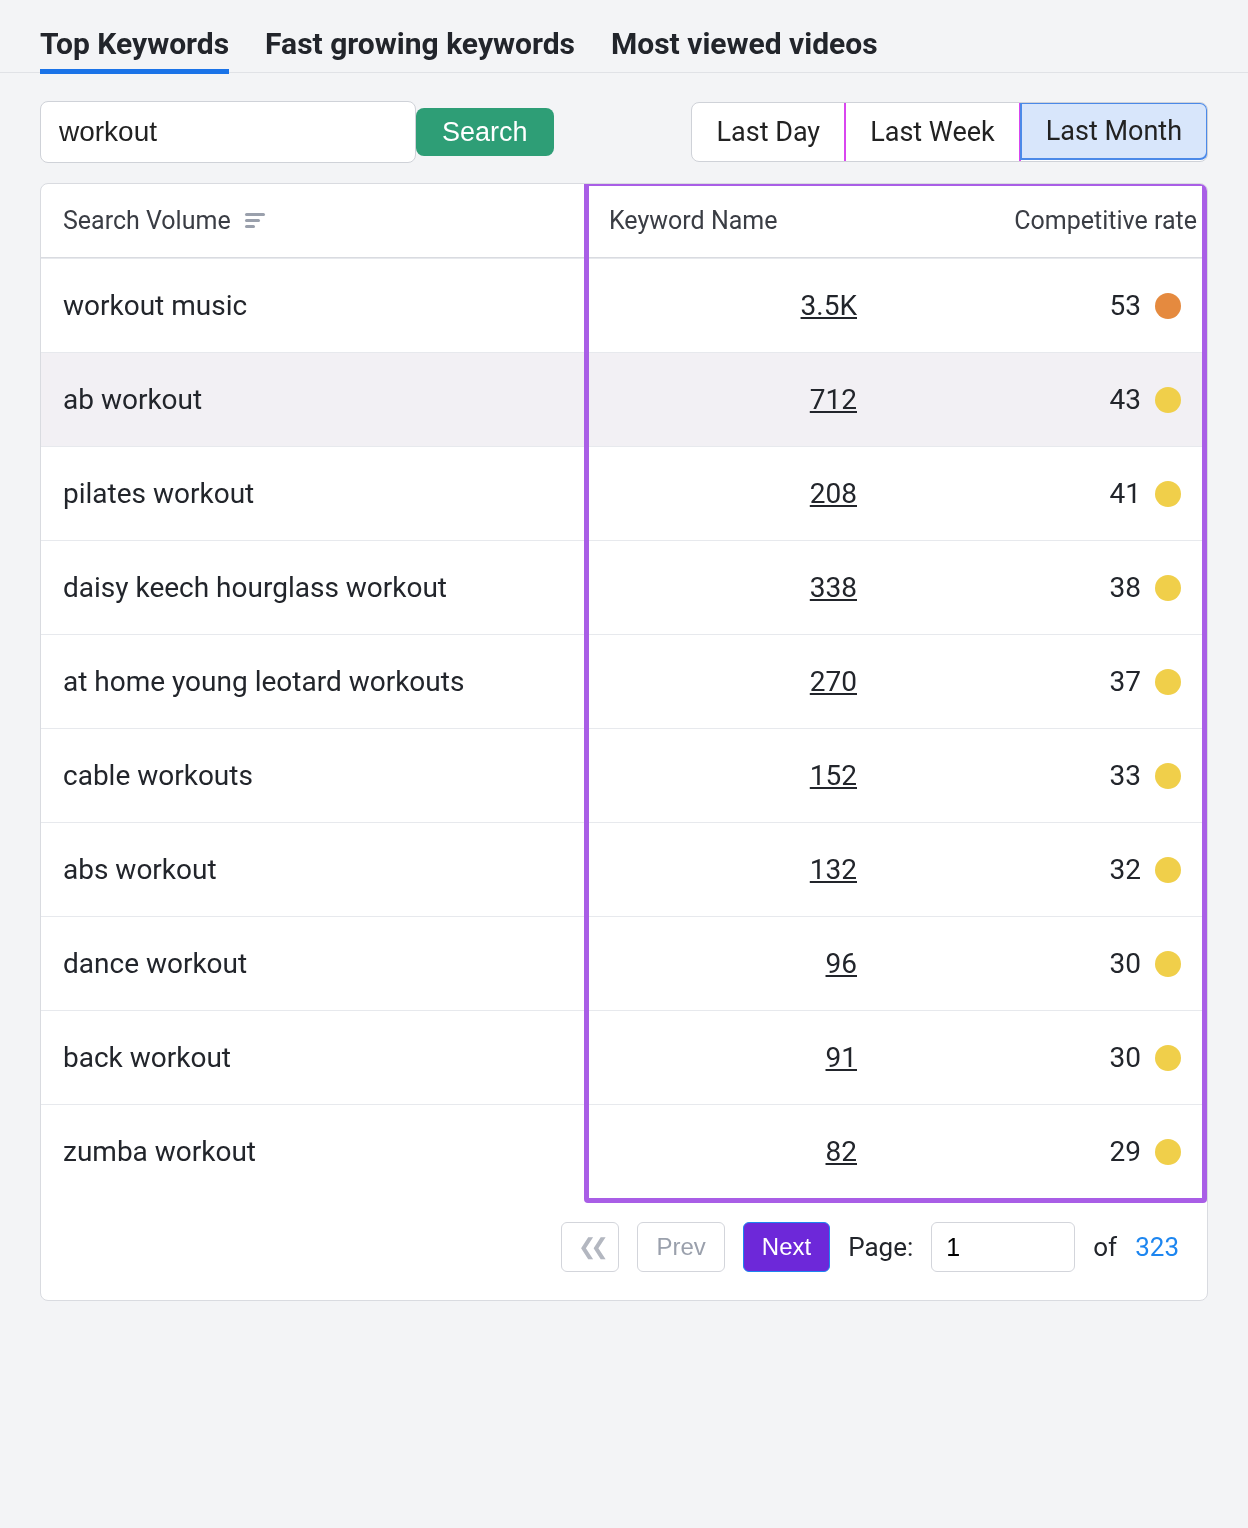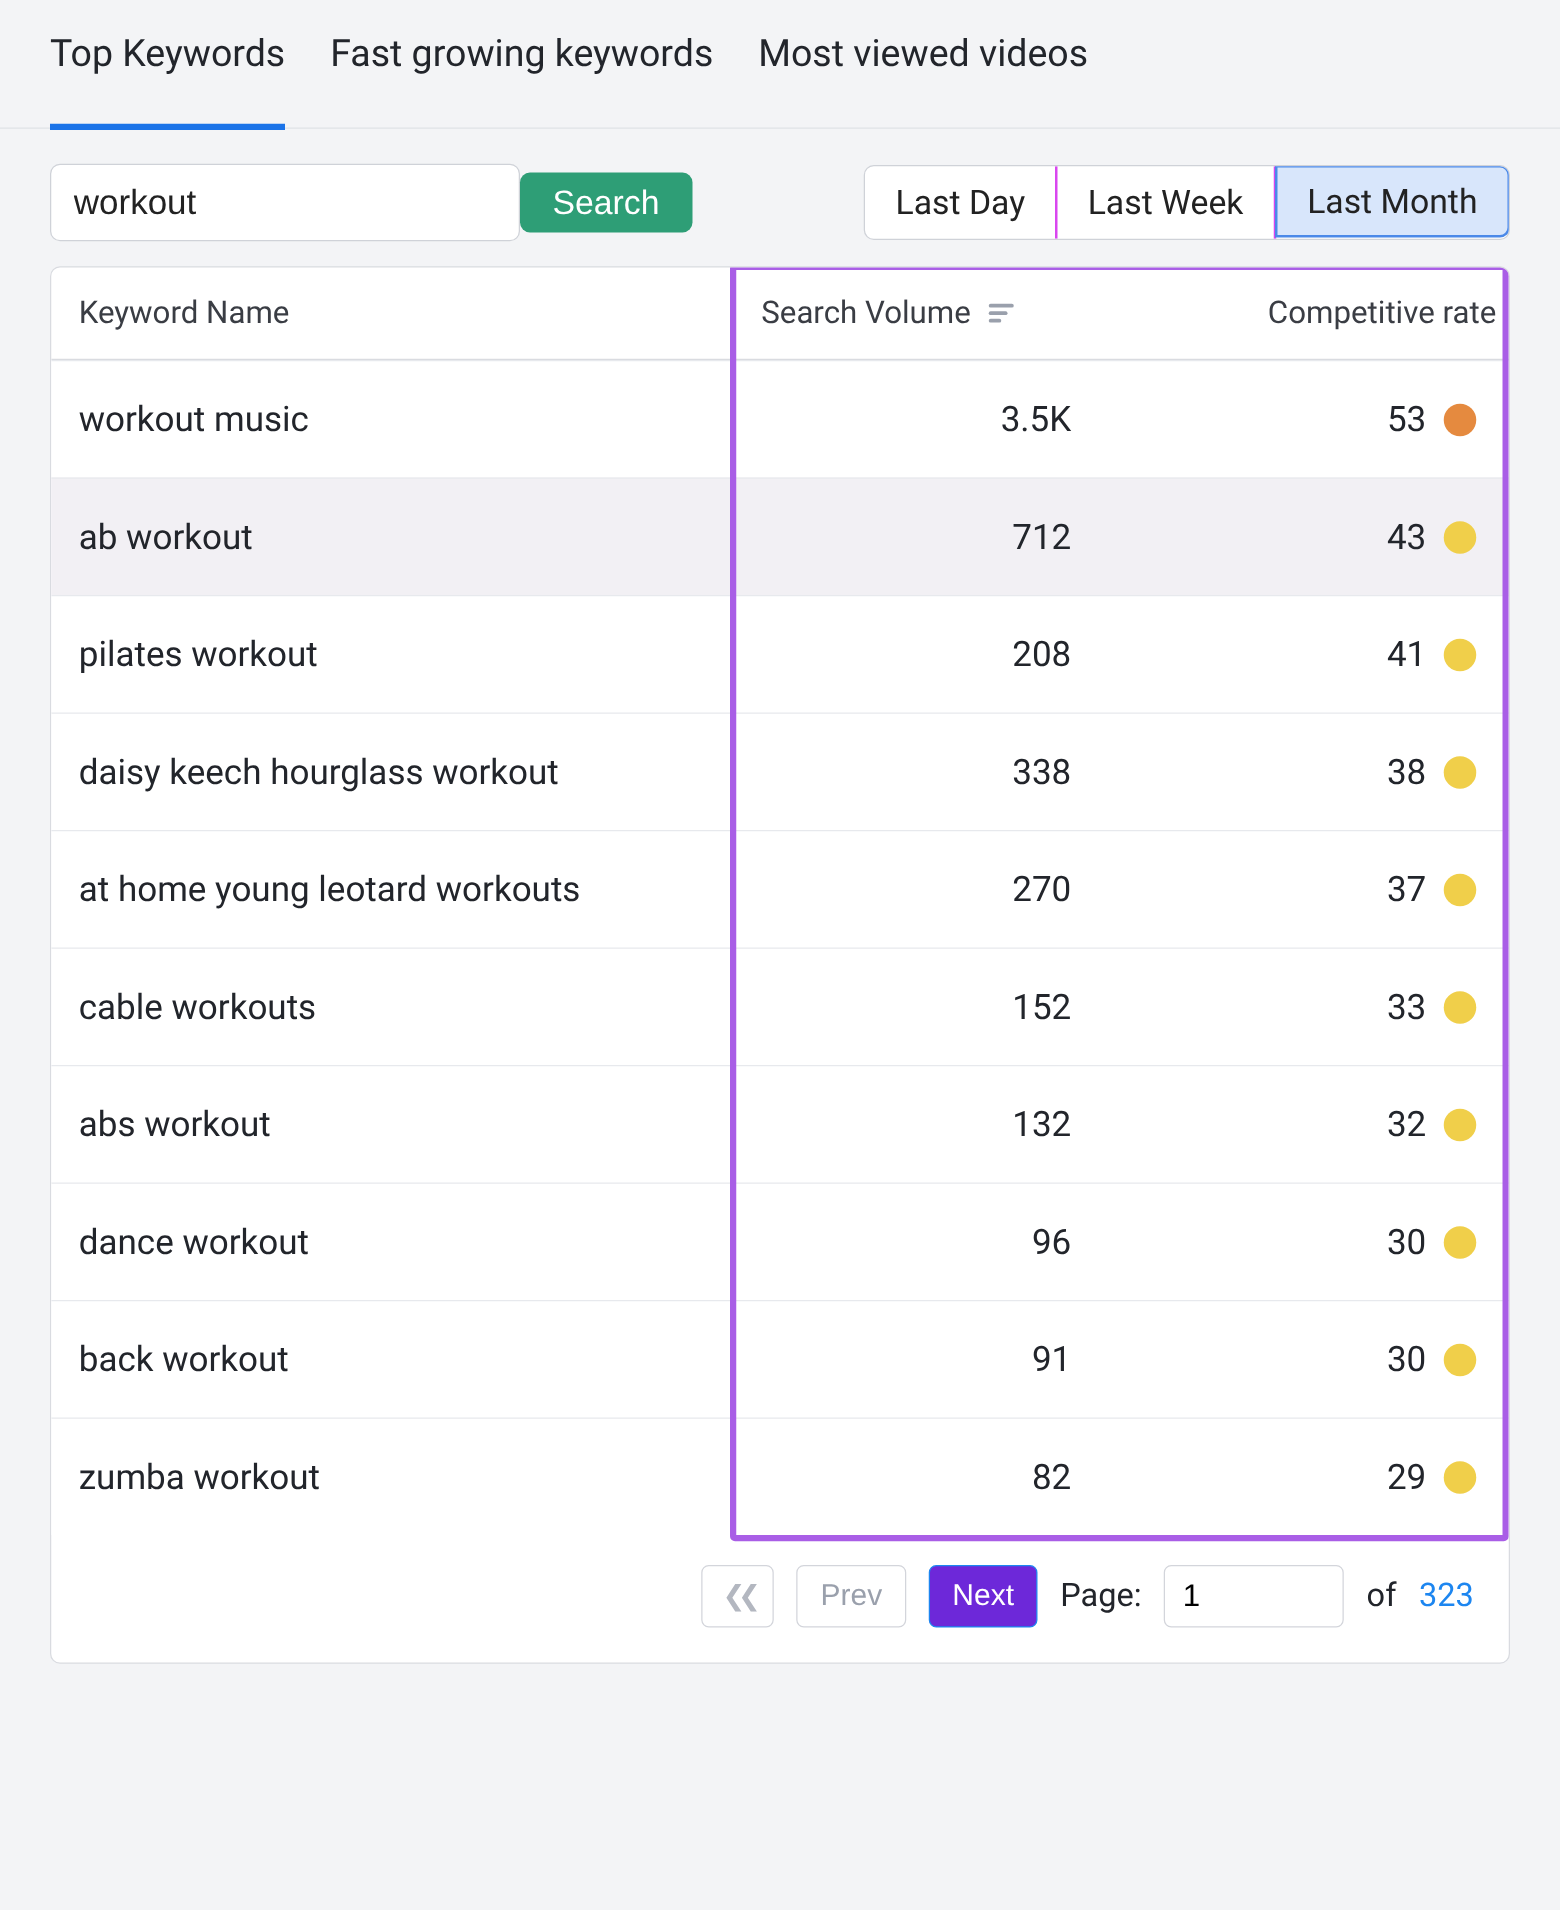--- a/index.html
+++ b/index.html
@@ -11,23 +11,23 @@
   }
   .wrapper { background: #f3f4f6; }
   .tabs {
     display: flex;
     gap: 36px;
     padding: 26px 40px 0 40px;
     border-bottom: 1px solid #e0e2e6;
   }
   .tab {
     font-size: 30px;
-    font-weight: 400;
+    font-weight: 700;
     color: #22252b;
-    padding-bottom: 38px;
+    padding-bottom: 8px;
     cursor: pointer;
     border-bottom: 5px solid transparent;
     margin-bottom: -2px;
   }
   .tab.active { border-bottom-color: #1a73e8; }
   .content-area { padding: 28px 40px 40px 40px; }
   .controls {
     display: flex;
     align-items: center;
     justify-content: space-between;
@@ -113,21 +113,21 @@
   .row {
     display: grid;
     grid-template-columns: 1fr 310px 310px;
     border-top: 1px solid #e7e9ed;
     align-items: center;
     background: #fff;
   }
   .row.alt { background: #f2f0f4; }
   .cell { padding: 30px 22px; font-size: 28px; color: #22252b; }
   .cell.keyword { font-weight: 400; }
-  .cell.volume { text-align: right; padding-right: 40px; }
+  .cell.volume { text-align: right; padding-right: 40px; text-decoration: underline; }
   .cell.rate { text-align: center; display: flex; justify-content: flex-end; align-items: center; gap: 14px; padding-right: 26px; }
   .dot { width: 26px; height: 26px; border-radius: 50%; display: inline-block; }
   .footer {
     padding: 24px 28px 28px 28px;
     display: flex;
     justify-content: flex-end;
     align-items: center;
     gap: 18px;
     font-size: 26px;
   }
@@ -175,29 +175,29 @@
       <div class="time-toggle" id="time-toggle">
           <div class="time-opt">Last Day</div>
           <div class="time-opt">Last Week</div>
           <div class="time-opt selected">Last Month</div>
         </div>
     </div>
 
     <div class="table-card" style="position:relative;">
       <div class="highlight-box" id="highlight-box" style="left: 543px; top: -3px; width: 623px; height: 1022px;"></div>
       <div class="table-header">
-        <div class="th keyword">Keyword Name</div>
         <div class="th volume">
           <span>Search Volume</span>
           <span class="sort-icon">
             <span></span>
               <span></span>
               <span></span>
           </span>
         </div>
+        <div class="th keyword">Keyword Name</div>
         <div class="th rate">Competitive rate</div>
       </div>
       <div class="table-body" id="table-body">
           <div class="row">
             <div class="cell keyword">workout music</div>
             <div class="cell volume">3.5K</div>
             <div class="cell rate">
               <span>53</span>
               <span class="dot" style="background: rgb(229, 138, 63);"></span>
             </div>

